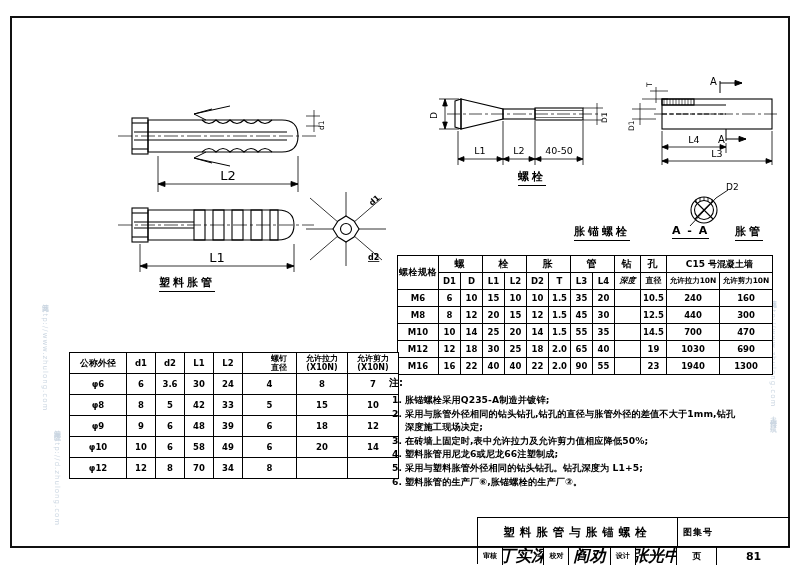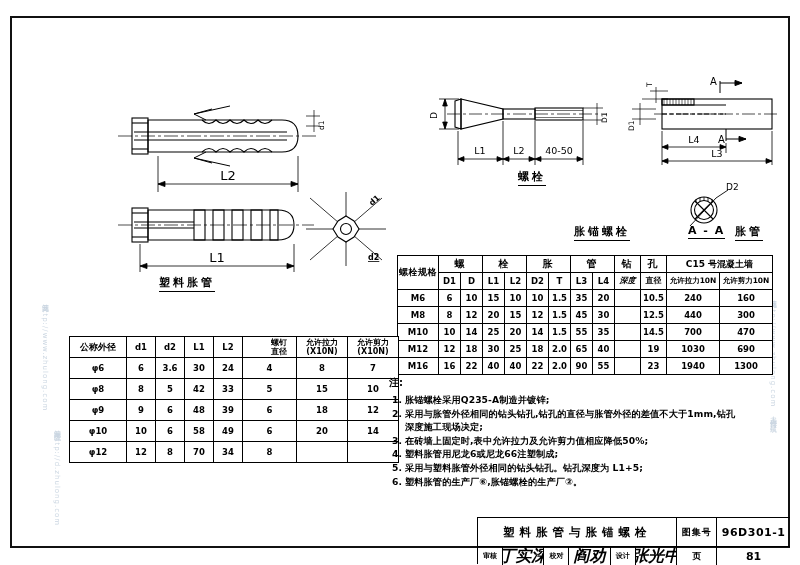--- a/index.html
+++ b/index.html
@@ -48,21 +48,21 @@
   
   #tbl-bolt { position: absolute; left: 385px; top: 237px; }
   #tbl-bolt th, #tbl-bolt td { height: 16px; }
   #tbl-bolt .c-spec { width: 40px; }
   #tbl-bolt .c-n    { width: 21px; }
   #tbl-bolt .c-d    { width: 25px; }
   #tbl-bolt .c-w    { width: 52px; font-size: 7.5px; }
   #tbl-bolt .grp    { font-size: 10px; letter-spacing: 2px; }
 
   
-  #tbl-tube { position: absolute; left: 57px; top: 318px; }
+  #tbl-tube { position: absolute; left: 57px; top: 334px; }
   #tbl-tube th, #tbl-tube td { height: 20px; }
   #tbl-tube .c-od { width: 56px; }
   #tbl-tube .c-s  { width: 28px; }
   #tbl-tube .c-m  { width: 34px; padding-left: 19px; }
   #tbl-tube .c-f  { width: 50px; }
   #tbl-tube .two  { font-size: 8px; line-height: 1.15; }
 
   
   #notes { position: absolute; left: 377px; top: 358px; width: 350px; }
   #notes .nt-head { font-size: 10px; font-weight: 700; margin-bottom: 3px; }
@@ -337,21 +337,21 @@
         <line x1="40" y1="17" x2="40" y2="21"></line>
       </g>
       <line x1="18" y1="44" x2="44" y2="16" stroke-width=".9"></line>
       <line x1="44" y1="16" x2="56" y2="8" stroke-width=".9"></line>
     </g>
     <text x="54" y="8" font-size="9" font-family="'DejaVu Sans',sans-serif">D2</text>
   </svg>
 
   <div class="abs cn ul" style="left:562px; top:206px; font-size:11px; letter-spacing:3px;">胀锚螺栓</div>
 
-  <div class="abs cn ul" style="left:676px; top:206px; font-size:11px; letter-spacing:1.5px;">A - A</div>
+  <div class="abs cn ul" style="left:660px; top:206px; font-size:11px; letter-spacing:1.5px;">A - A</div>
 
   <div class="abs cn ul" style="left:723px; top:206px; font-size:11px; letter-spacing:3px;">胀管</div>
 
   <table class="eng" id="tbl-bolt">
     <thead>
       <tr>
         <th class="c-spec cn" rowspan="2" style="font-size:9px; letter-spacing:.5px;">螺栓规格</th>
         <th class="grp cn" colspan="2">螺</th>
         <th class="grp cn" colspan="2">栓</th>
         <th class="grp cn" colspan="2">胀</th>
@@ -557,21 +557,20 @@
         <span class="num">6.</span>
         <span class="txt">塑料胀管的生产厂⑥,胀锚螺栓的生产厂②。</span>
       </li>
     </ol>
   </div>
 
   <div id="titleblock">
     <div class="tb-row tb-top">
       <div class="cell tb-title cn">塑料胀管与胀锚螺栓</div>
       <div class="cell tb-key cn">图集号</div>
-      <div class="cell tb-val">96D301-1</div>
     </div>
     <div class="tb-row tb-bot">
       <div class="cell tb-lab cn">审核</div>
       <div class="cell tb-sig">丁实深</div>
       <div class="cell tb-lab cn">校对</div>
       <div class="cell tb-sig">阎劝</div>
       <div class="cell tb-lab cn">设计</div>
       <div class="cell tb-sig">张光中</div>
       <div class="cell tb-page-k cn">页</div>
       <div class="cell tb-page-v">81</div>

